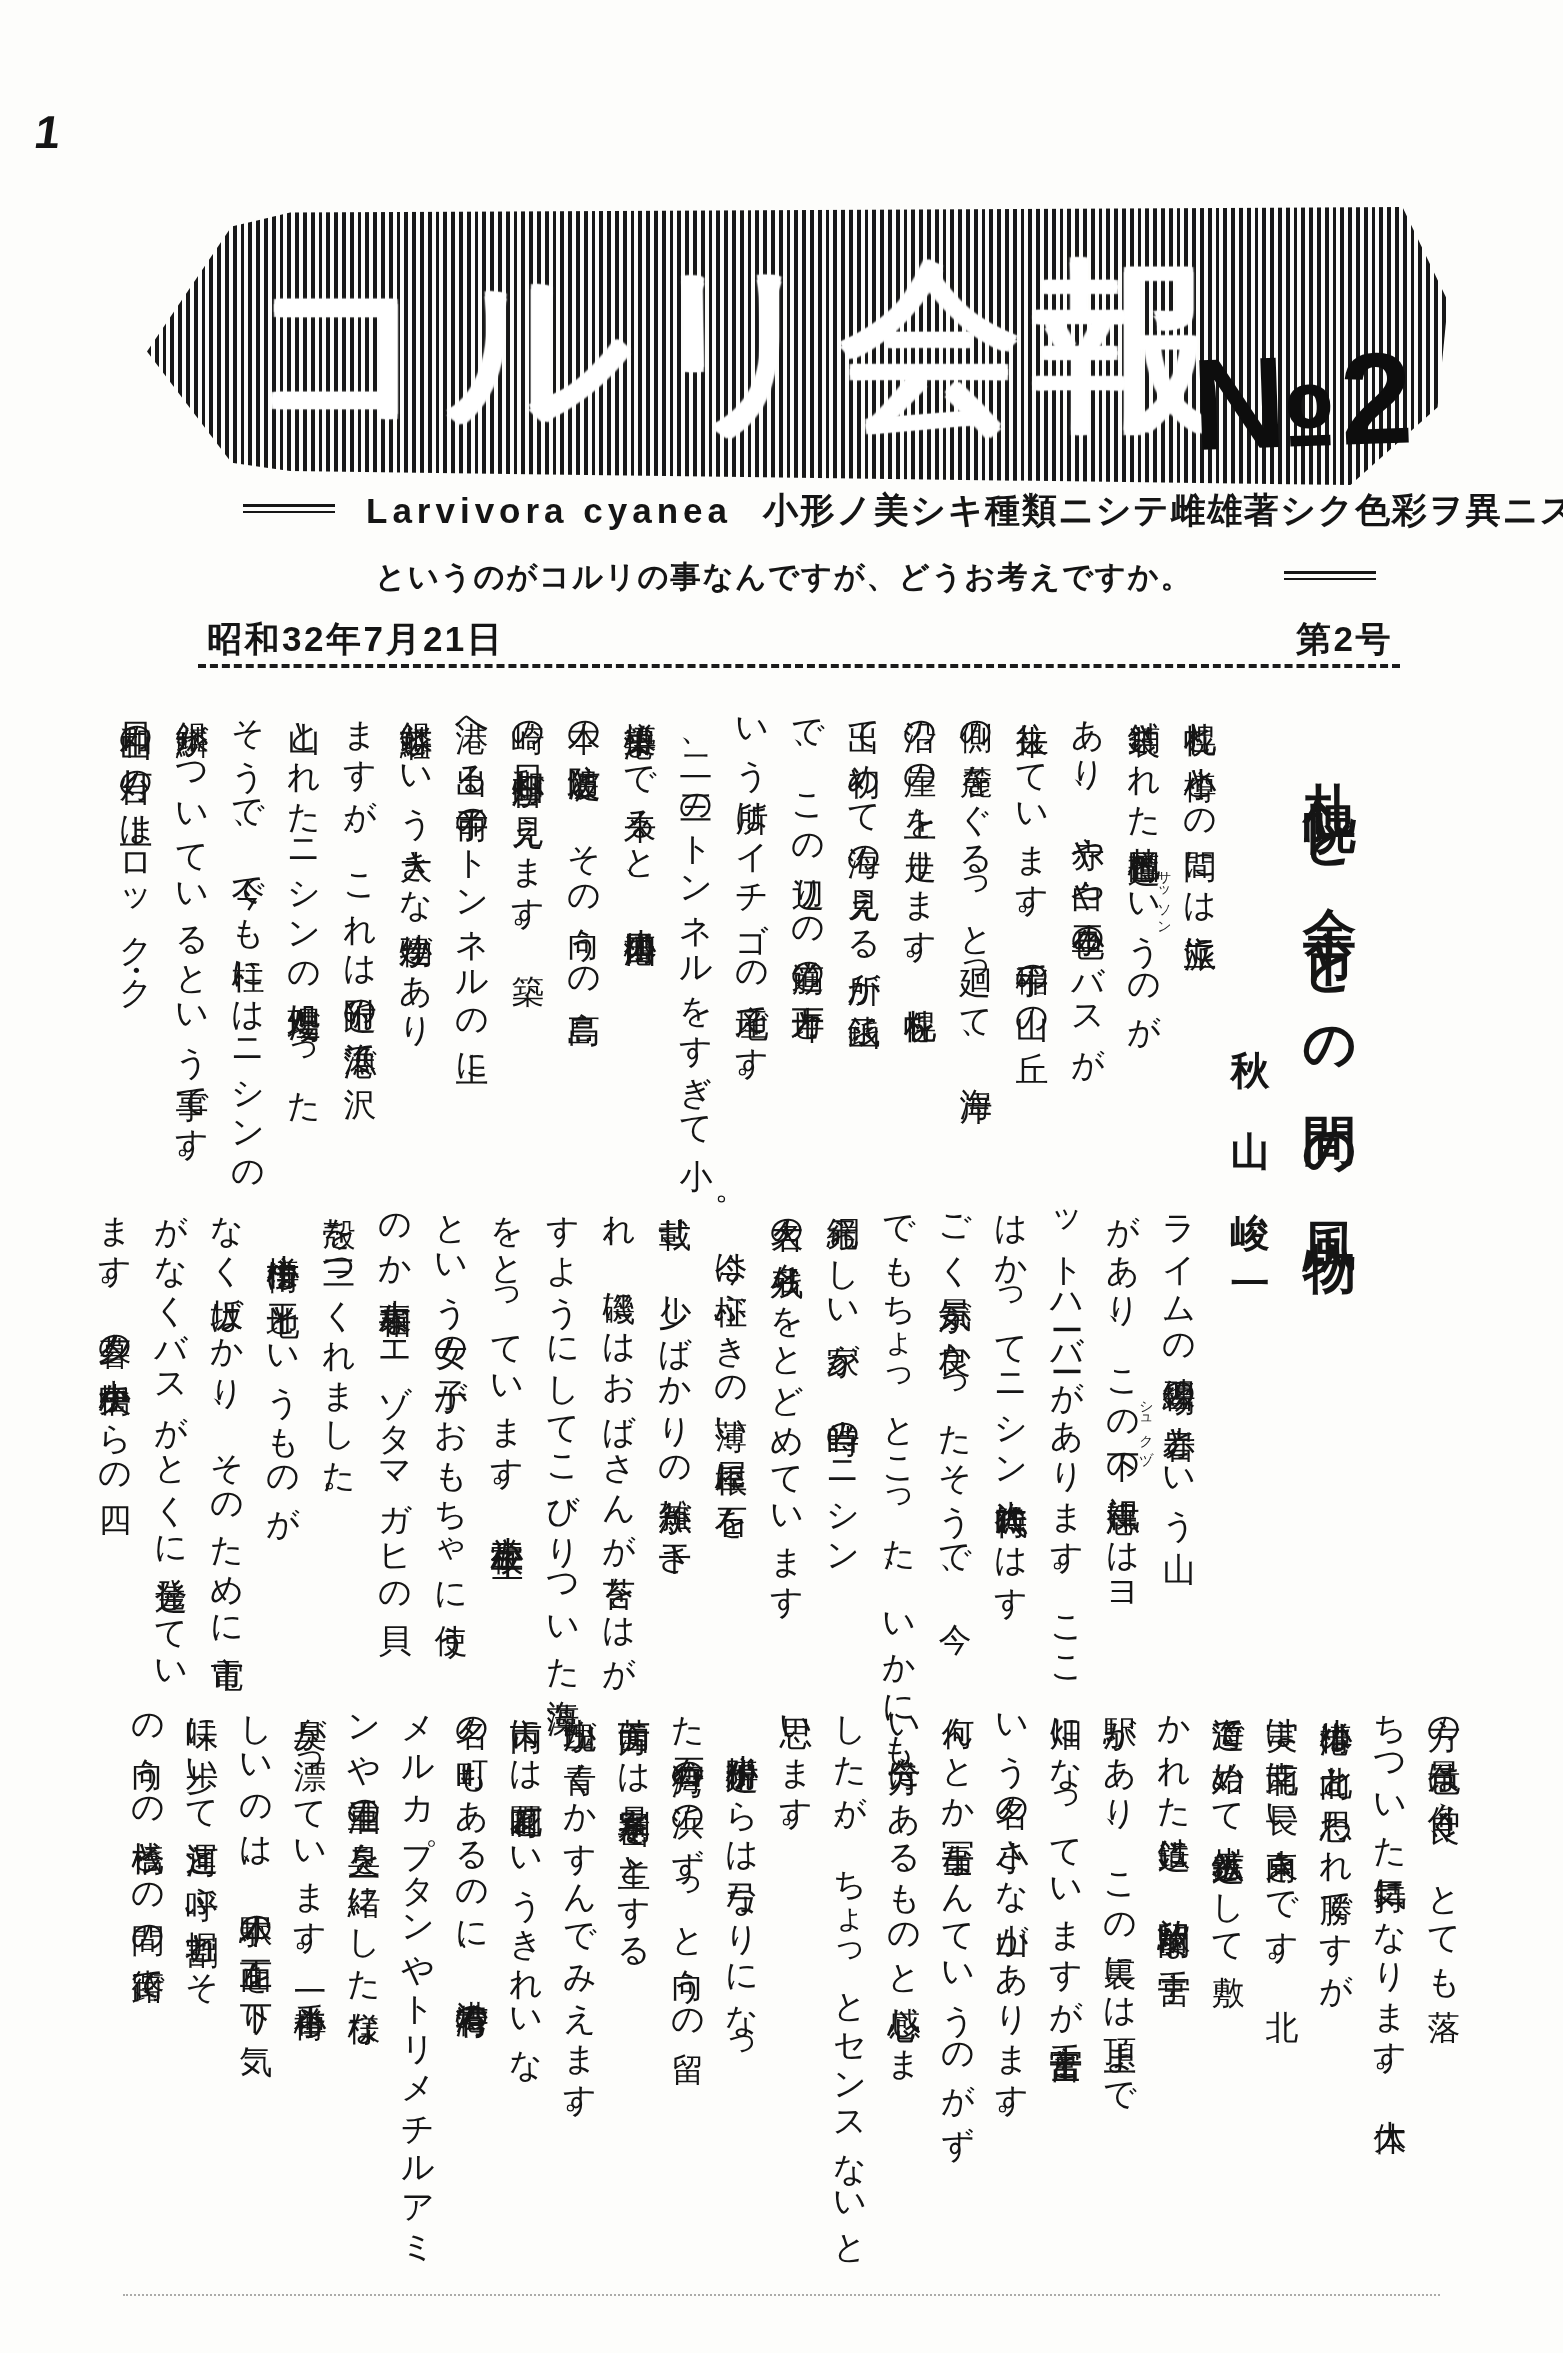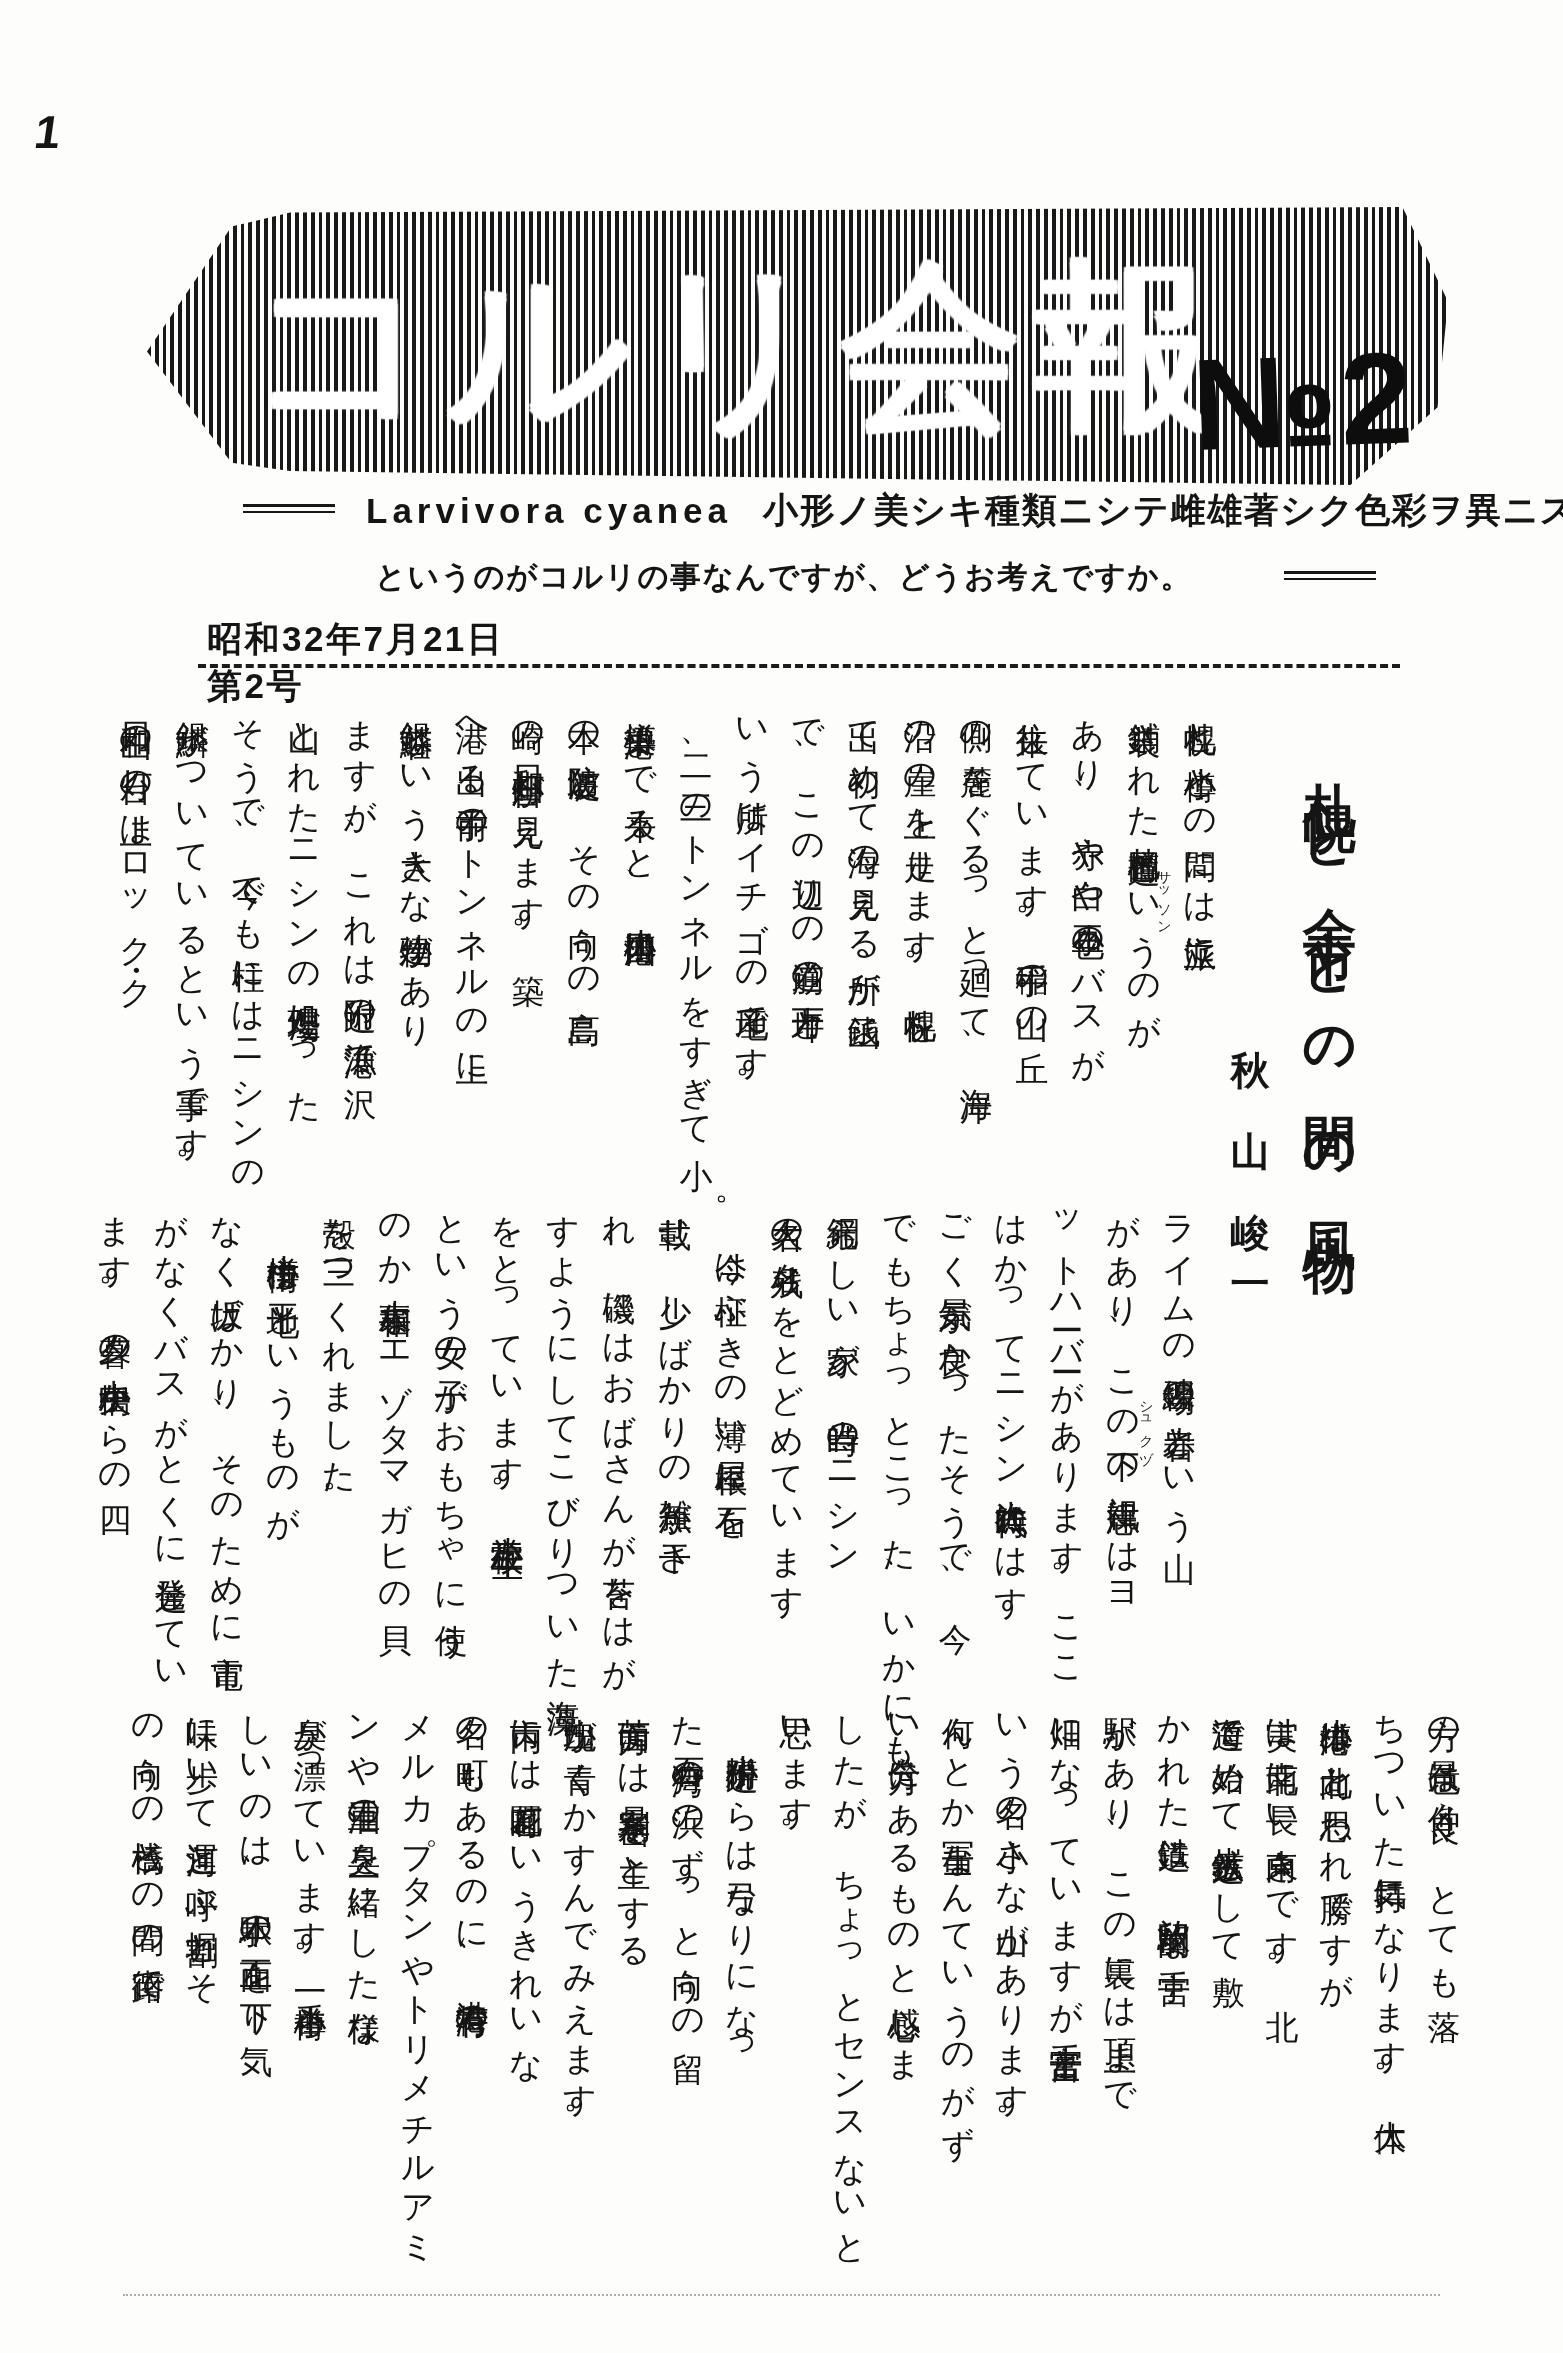--- a/index.html
+++ b/index.html
@@ -58,21 +58,21 @@
   .latin-name{letter-spacing:5px;font-weight:600;}
   .jp-sub{letter-spacing:1.6px;font-weight:600;}
   .rule-mark{
     display:inline-block;width:92px;height:13px;
     background:repeating-linear-gradient(180deg,#161616 0 2.9px,rgba(0,0,0,0) 2.9px 6.6px);
   }
   
   .dateline{
     position:absolute;left:207px;top:616px;width:1186px;
     display:flex;justify-content:space-between;
-    font-size:35px;font-weight:700;letter-spacing:2.5px;flex-direction:column;
+    font-size:35px;font-weight:700;letter-spacing:2.5px;
   }
   .rule-dashed{
     position:absolute;left:198px;top:664px;width:1202px;height:0;
     border-top:4.1px dashed #1c1c1c;
   }
   
   .headline{
     position:absolute;left:1294px;top:739px;height:856px;
     writing-mode:vertical-rl;text-orientation:upright;
     font-size:53px;letter-spacing:22px;font-weight:600;

